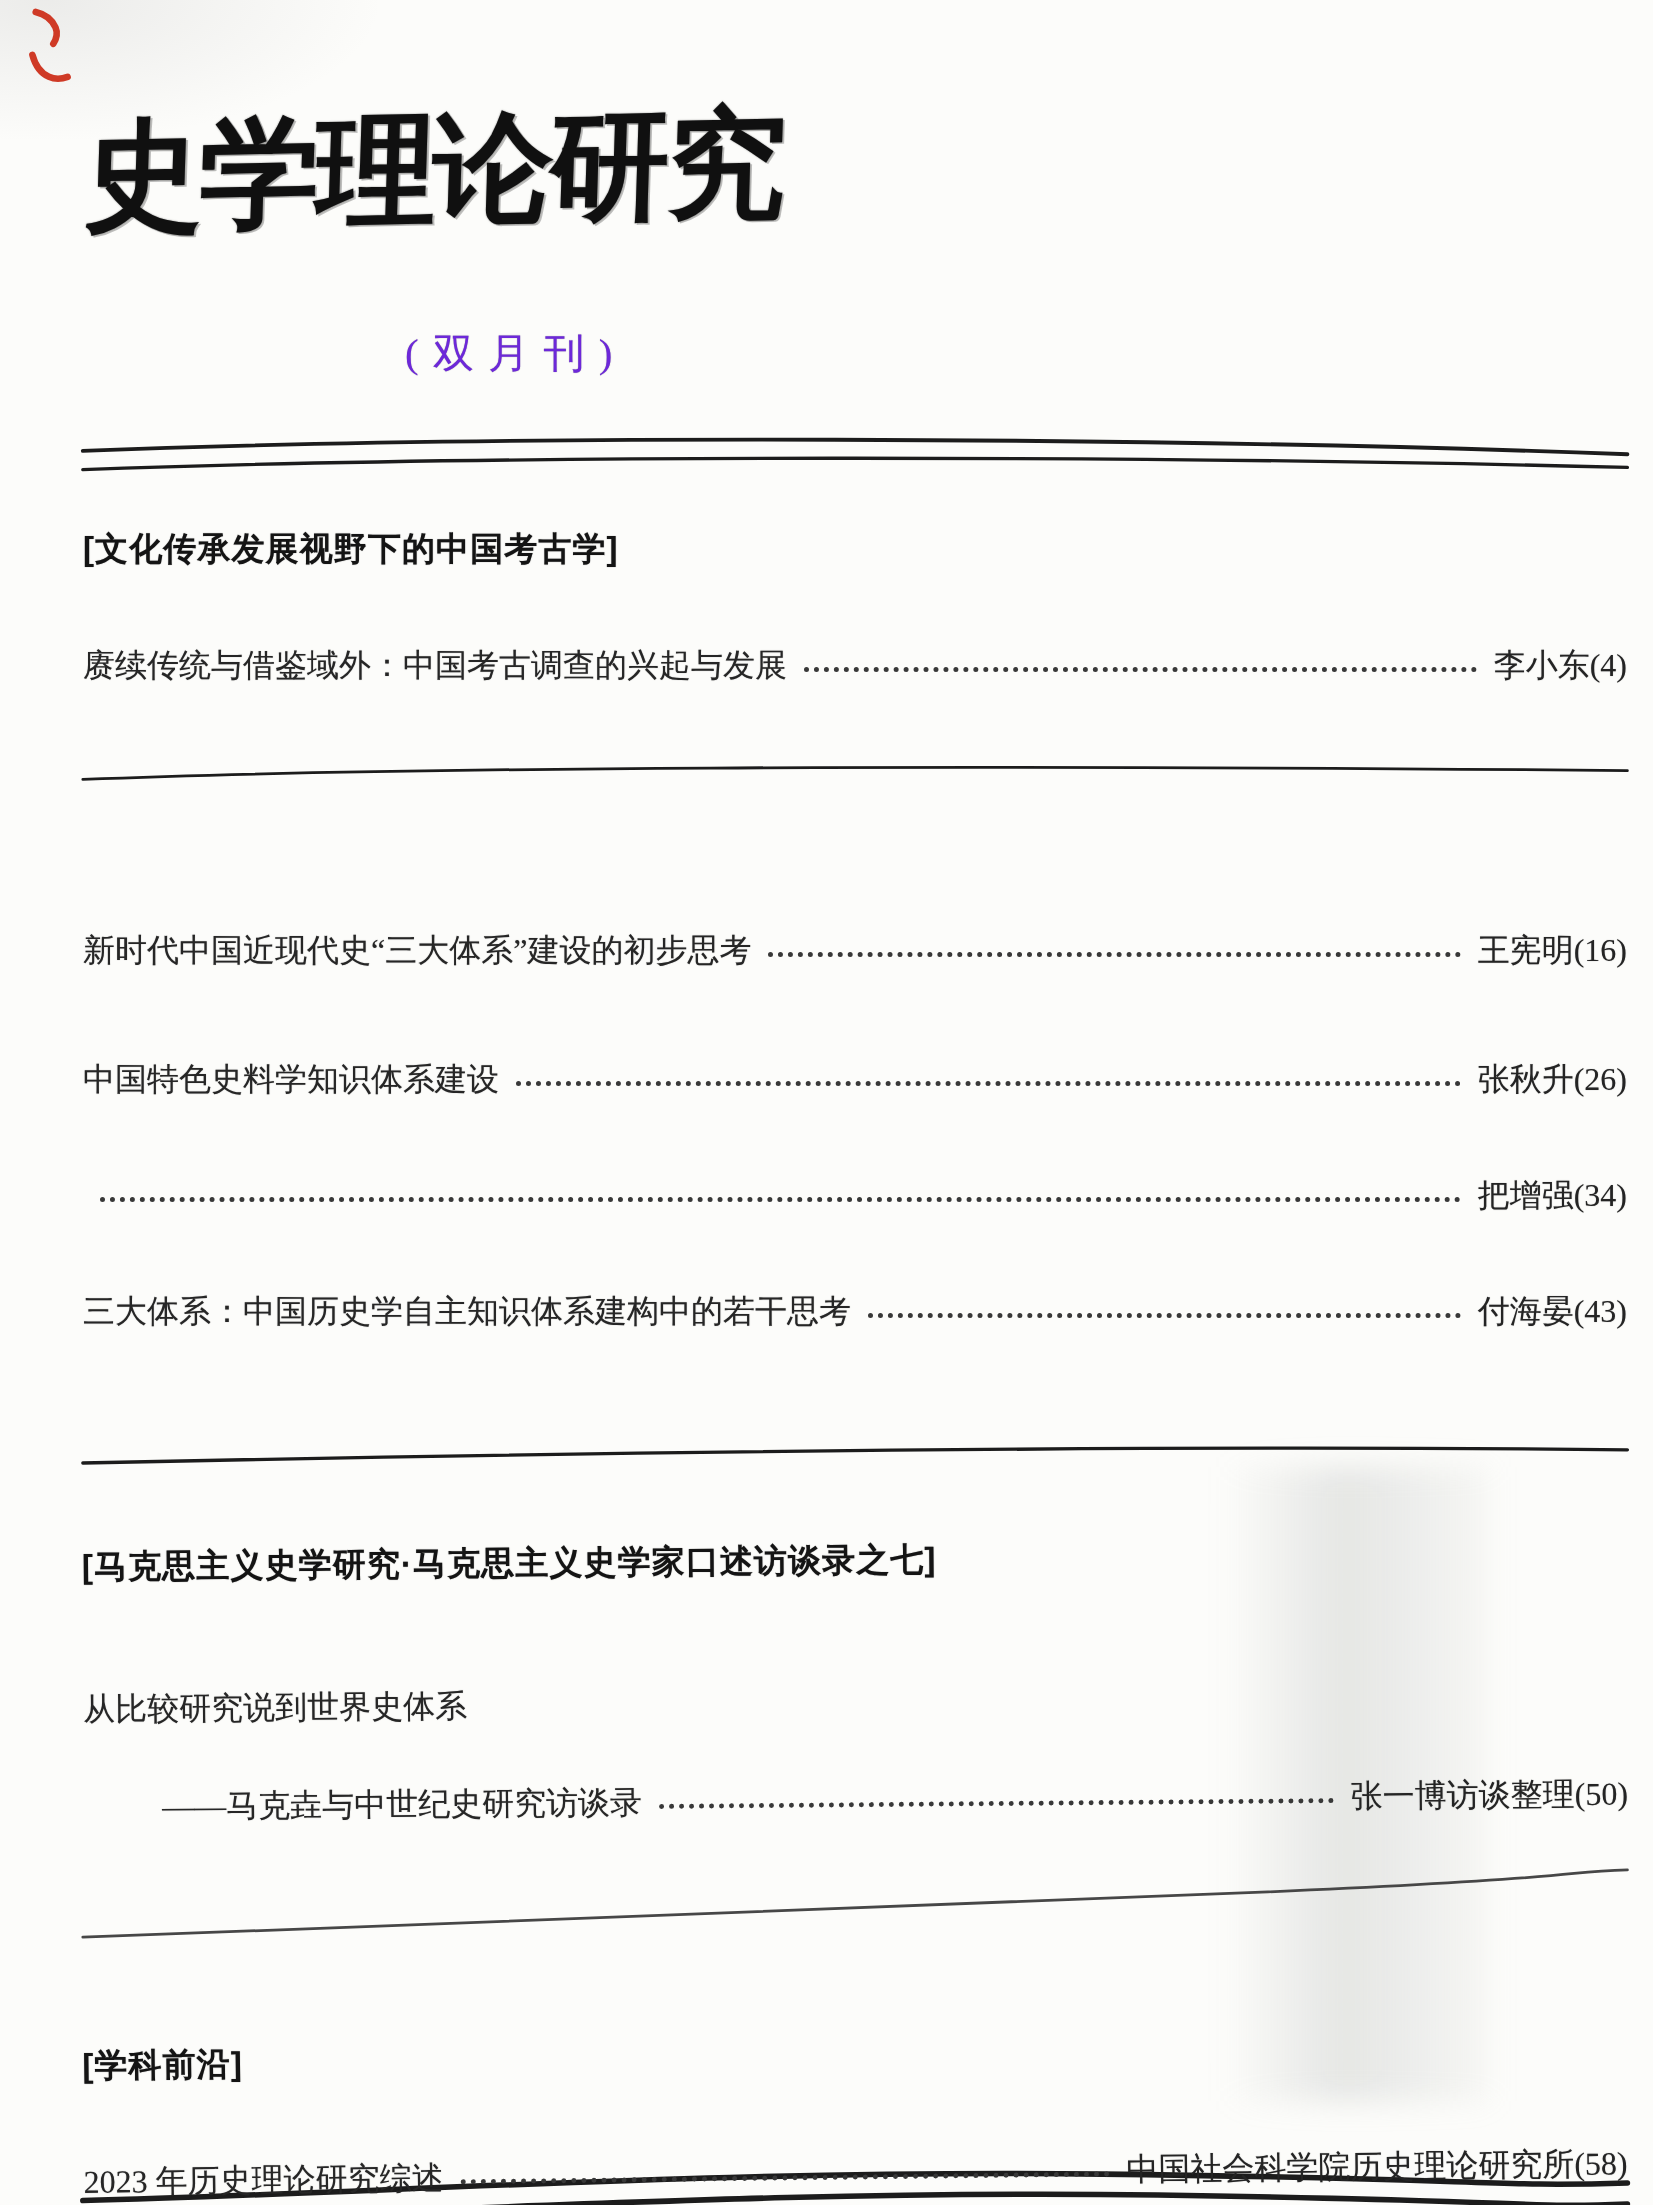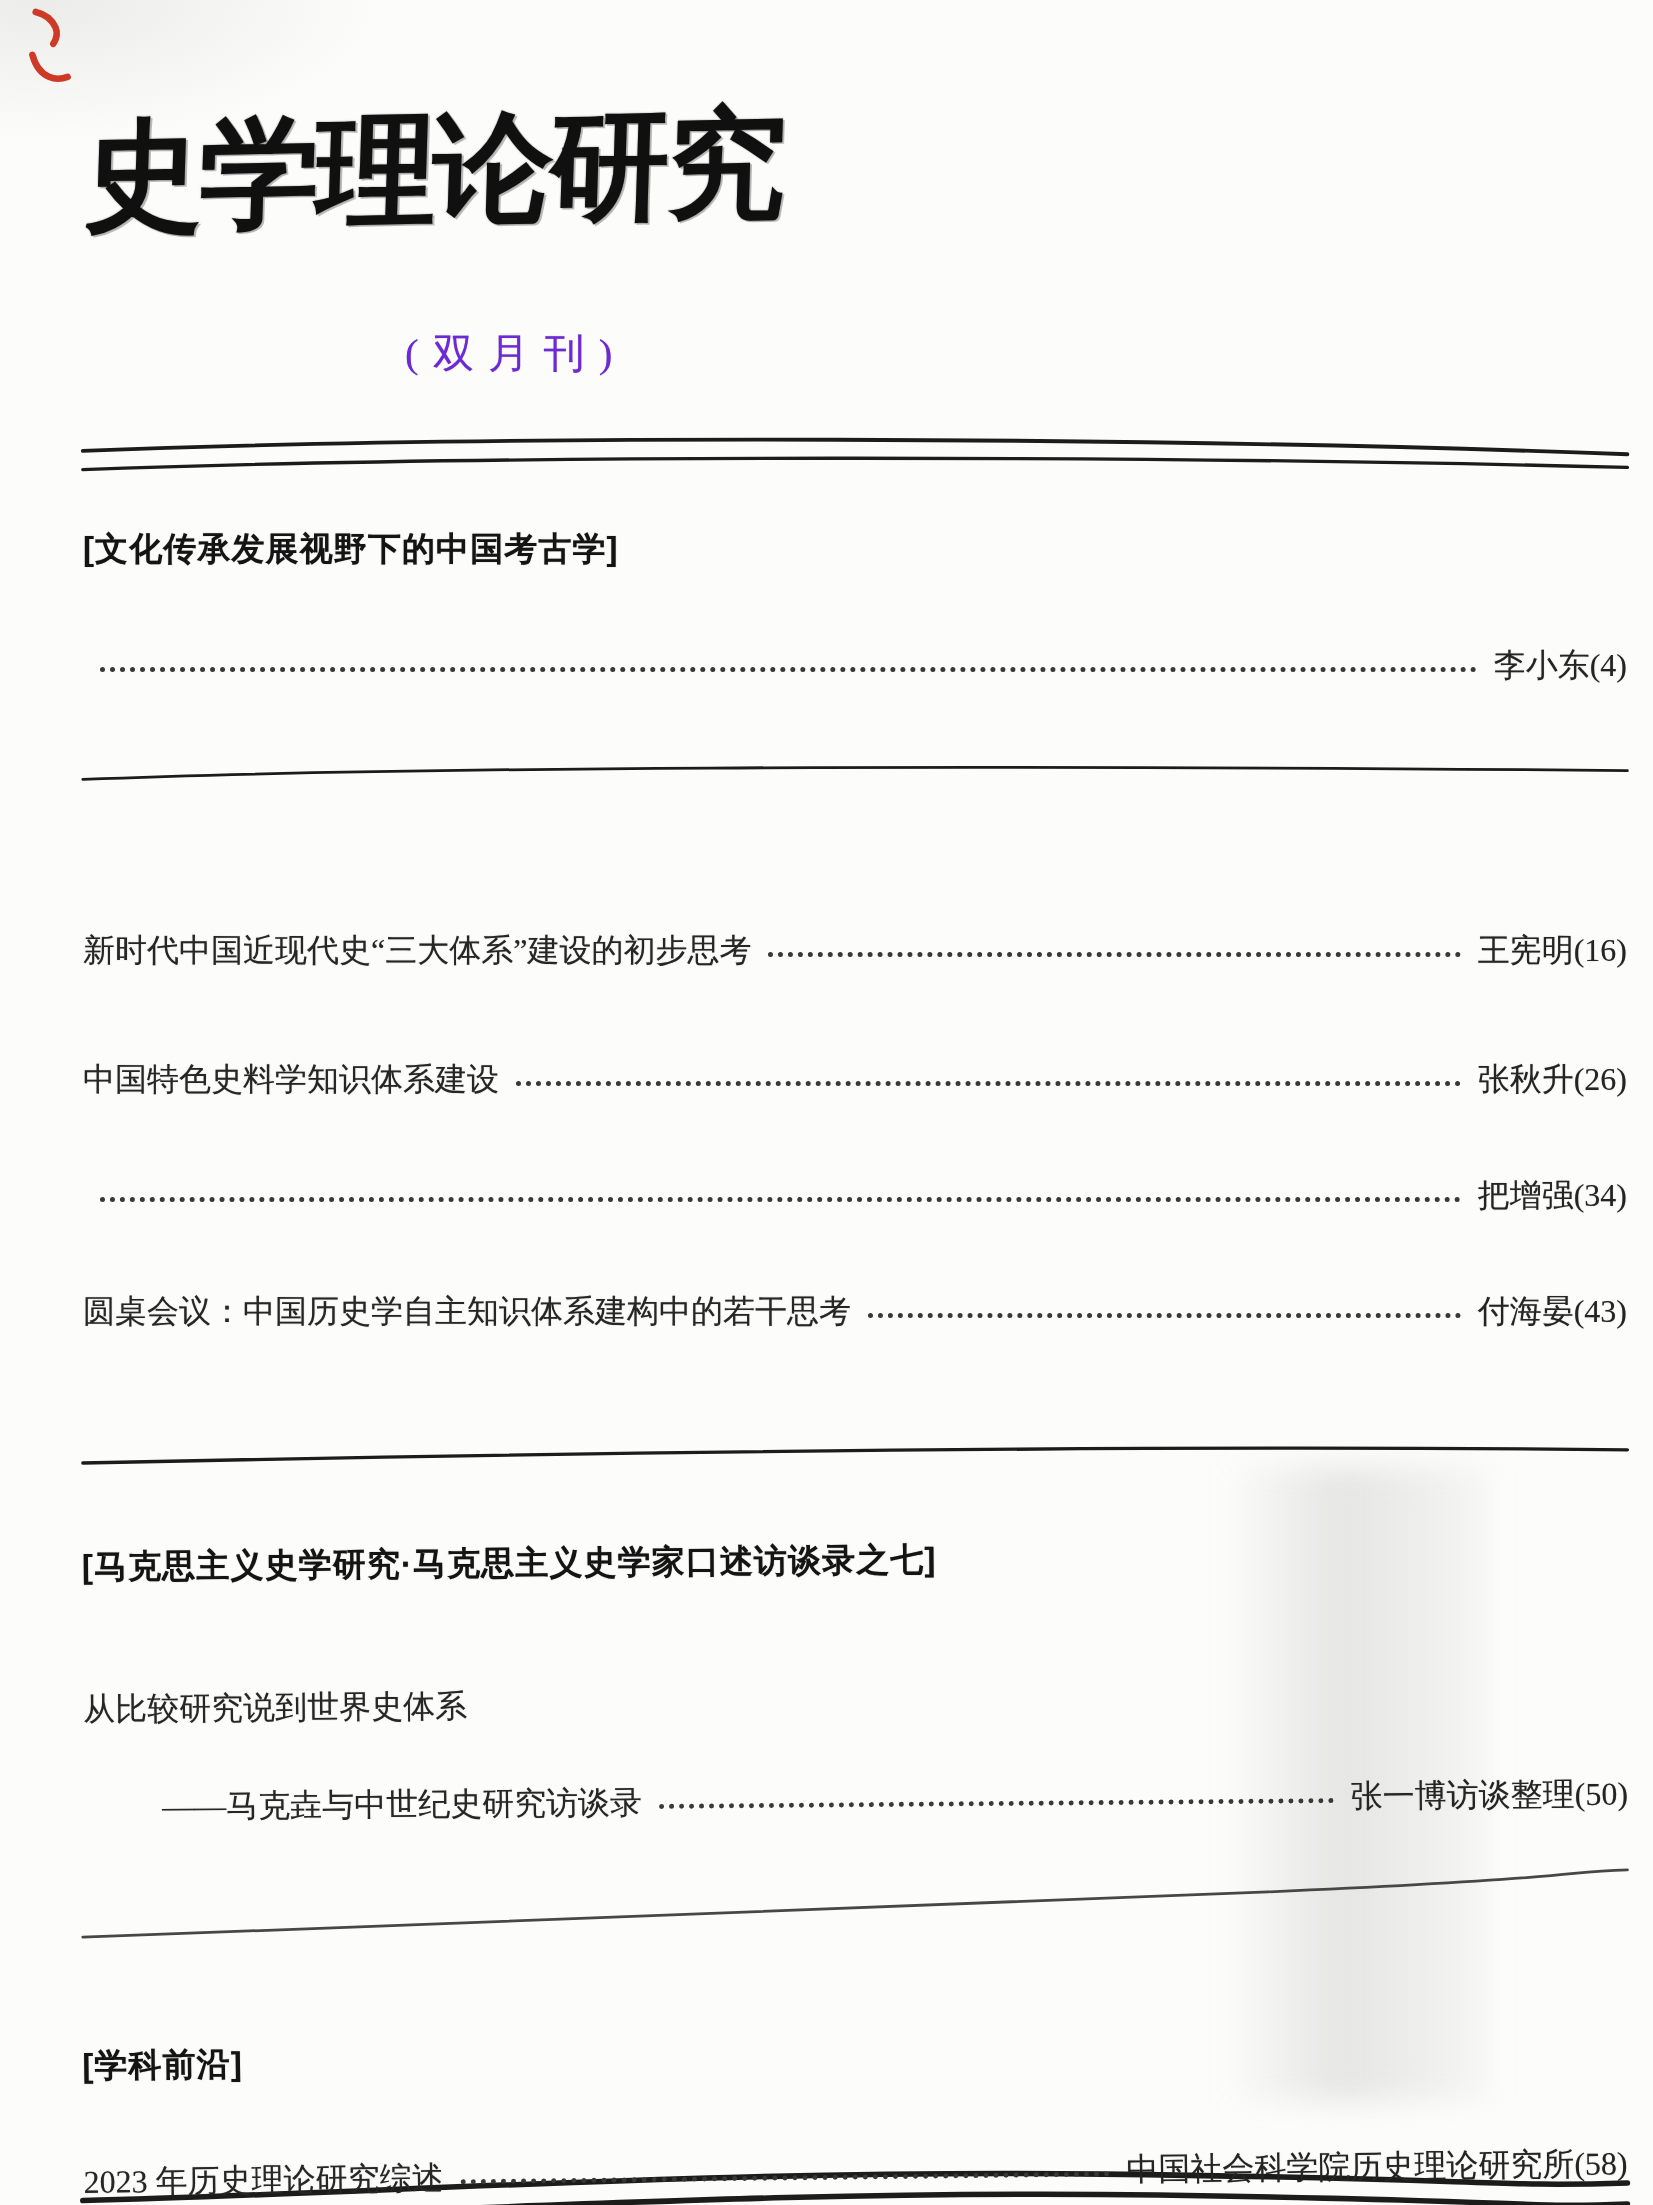--- a/index.html
+++ b/index.html
@@ -102,41 +102,42 @@
     </g>
   </svg>
 
   <div class="masthead-title">史学理论研究</div>
   <div class="masthead-subtitle">(双月刊)</div>
 
   <div id="sections">
       <div class="section">
         <div class="sec-h">[文化传承发展视野下的中国考古学]</div>
         <div class="toc-row">
+          <span class="toc-title">赓续传统与借鉴域外：中国考古调查的兴起与发展</span>
           <span class="leader"></span>
           <span class="toc-author">李小东(4)</span>
         </div>
       </div>
       <div class="section">
         <div class="toc-row">
           <span class="toc-title">新时代中国近现代史“三大体系”建设的初步思考</span>
           <span class="leader"></span>
           <span class="toc-author">王宪明(16)</span>
         </div>
         <div class="toc-row">
           <span class="toc-title">中国特色史料学知识体系建设</span>
           <span class="leader"></span>
           <span class="toc-author">张秋升(26)</span>
         </div>
         <div class="toc-row">
           <span class="leader"></span>
           <span class="toc-author">把增强(34)</span>
         </div>
         <div class="toc-row">
-          <span class="toc-title">圆桌会议：中国历史学自主知识体系建构中的若干思考</span>
+          <span class="toc-title">三大体系：中国历史学自主知识体系建构中的若干思考</span>
           <span class="leader"></span>
           <span class="toc-author">付海晏(43)</span>
         </div>
       </div>
       <div class="section slant1">
         <div class="sec-h">[马克思主义史学研究·马克思主义史学家口述访谈录之七]</div>
         <div class="toc-row pre">
           <span class="toc-title">从比较研究说到世界史体系</span>
         </div>
         <div class="toc-row indent cont">

